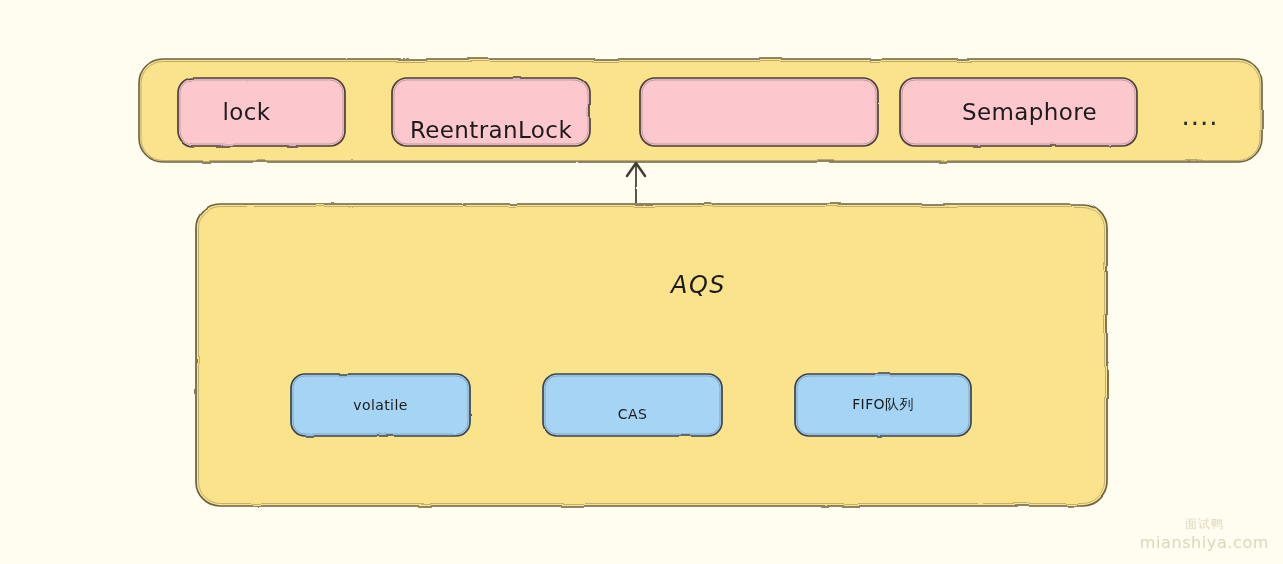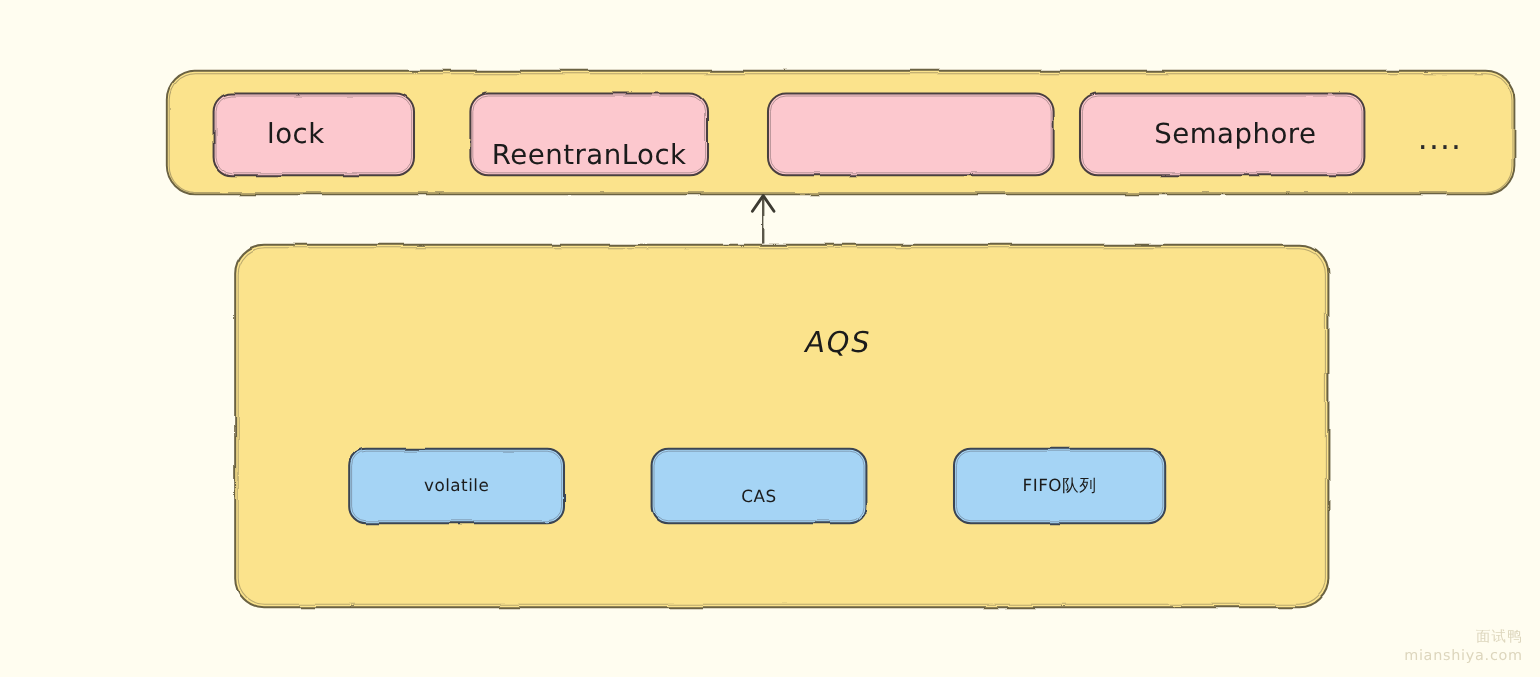--- a/index.html
+++ b/index.html
@@ -40,29 +40,29 @@
   .lbl-aqs  { font-size: 24px; font-style: italic; letter-spacing: 1.5px; }
   .lbl-ellipsis {
     font-size: 26px;
     letter-spacing: 1px;
     color: #2b2b2b;
   }
   .watermark {
     position: absolute;
     right: 14px;
     bottom: 10px;
-    text-align: right;
+    text-align: center;
     color: #ddd6bd;
     font-family: "DejaVu Sans", sans-serif;
     line-height: 1.35;
     user-select: none;
     pointer-events: none;
   }
   .watermark .wm-cn { font-size: 12px; letter-spacing: 1px; }
-  .watermark .wm-url { font-size: 12px; letter-spacing: 0.6px; }
+  .watermark .wm-url { font-size: 16px; letter-spacing: 0.6px; }
 </style>
 </head>
 <body>
 
 <div id="canvas">
 
   <svg class="layer" viewBox="0 0 1283 564">
     <defs>
       <filter id="rough" x="-12%" y="-12%" width="124%" height="124%">
         <feTurbulence type="fractalNoise" baseFrequency="0.022" numOctaves="3" seed="7" result="noise"></feTurbulence>

